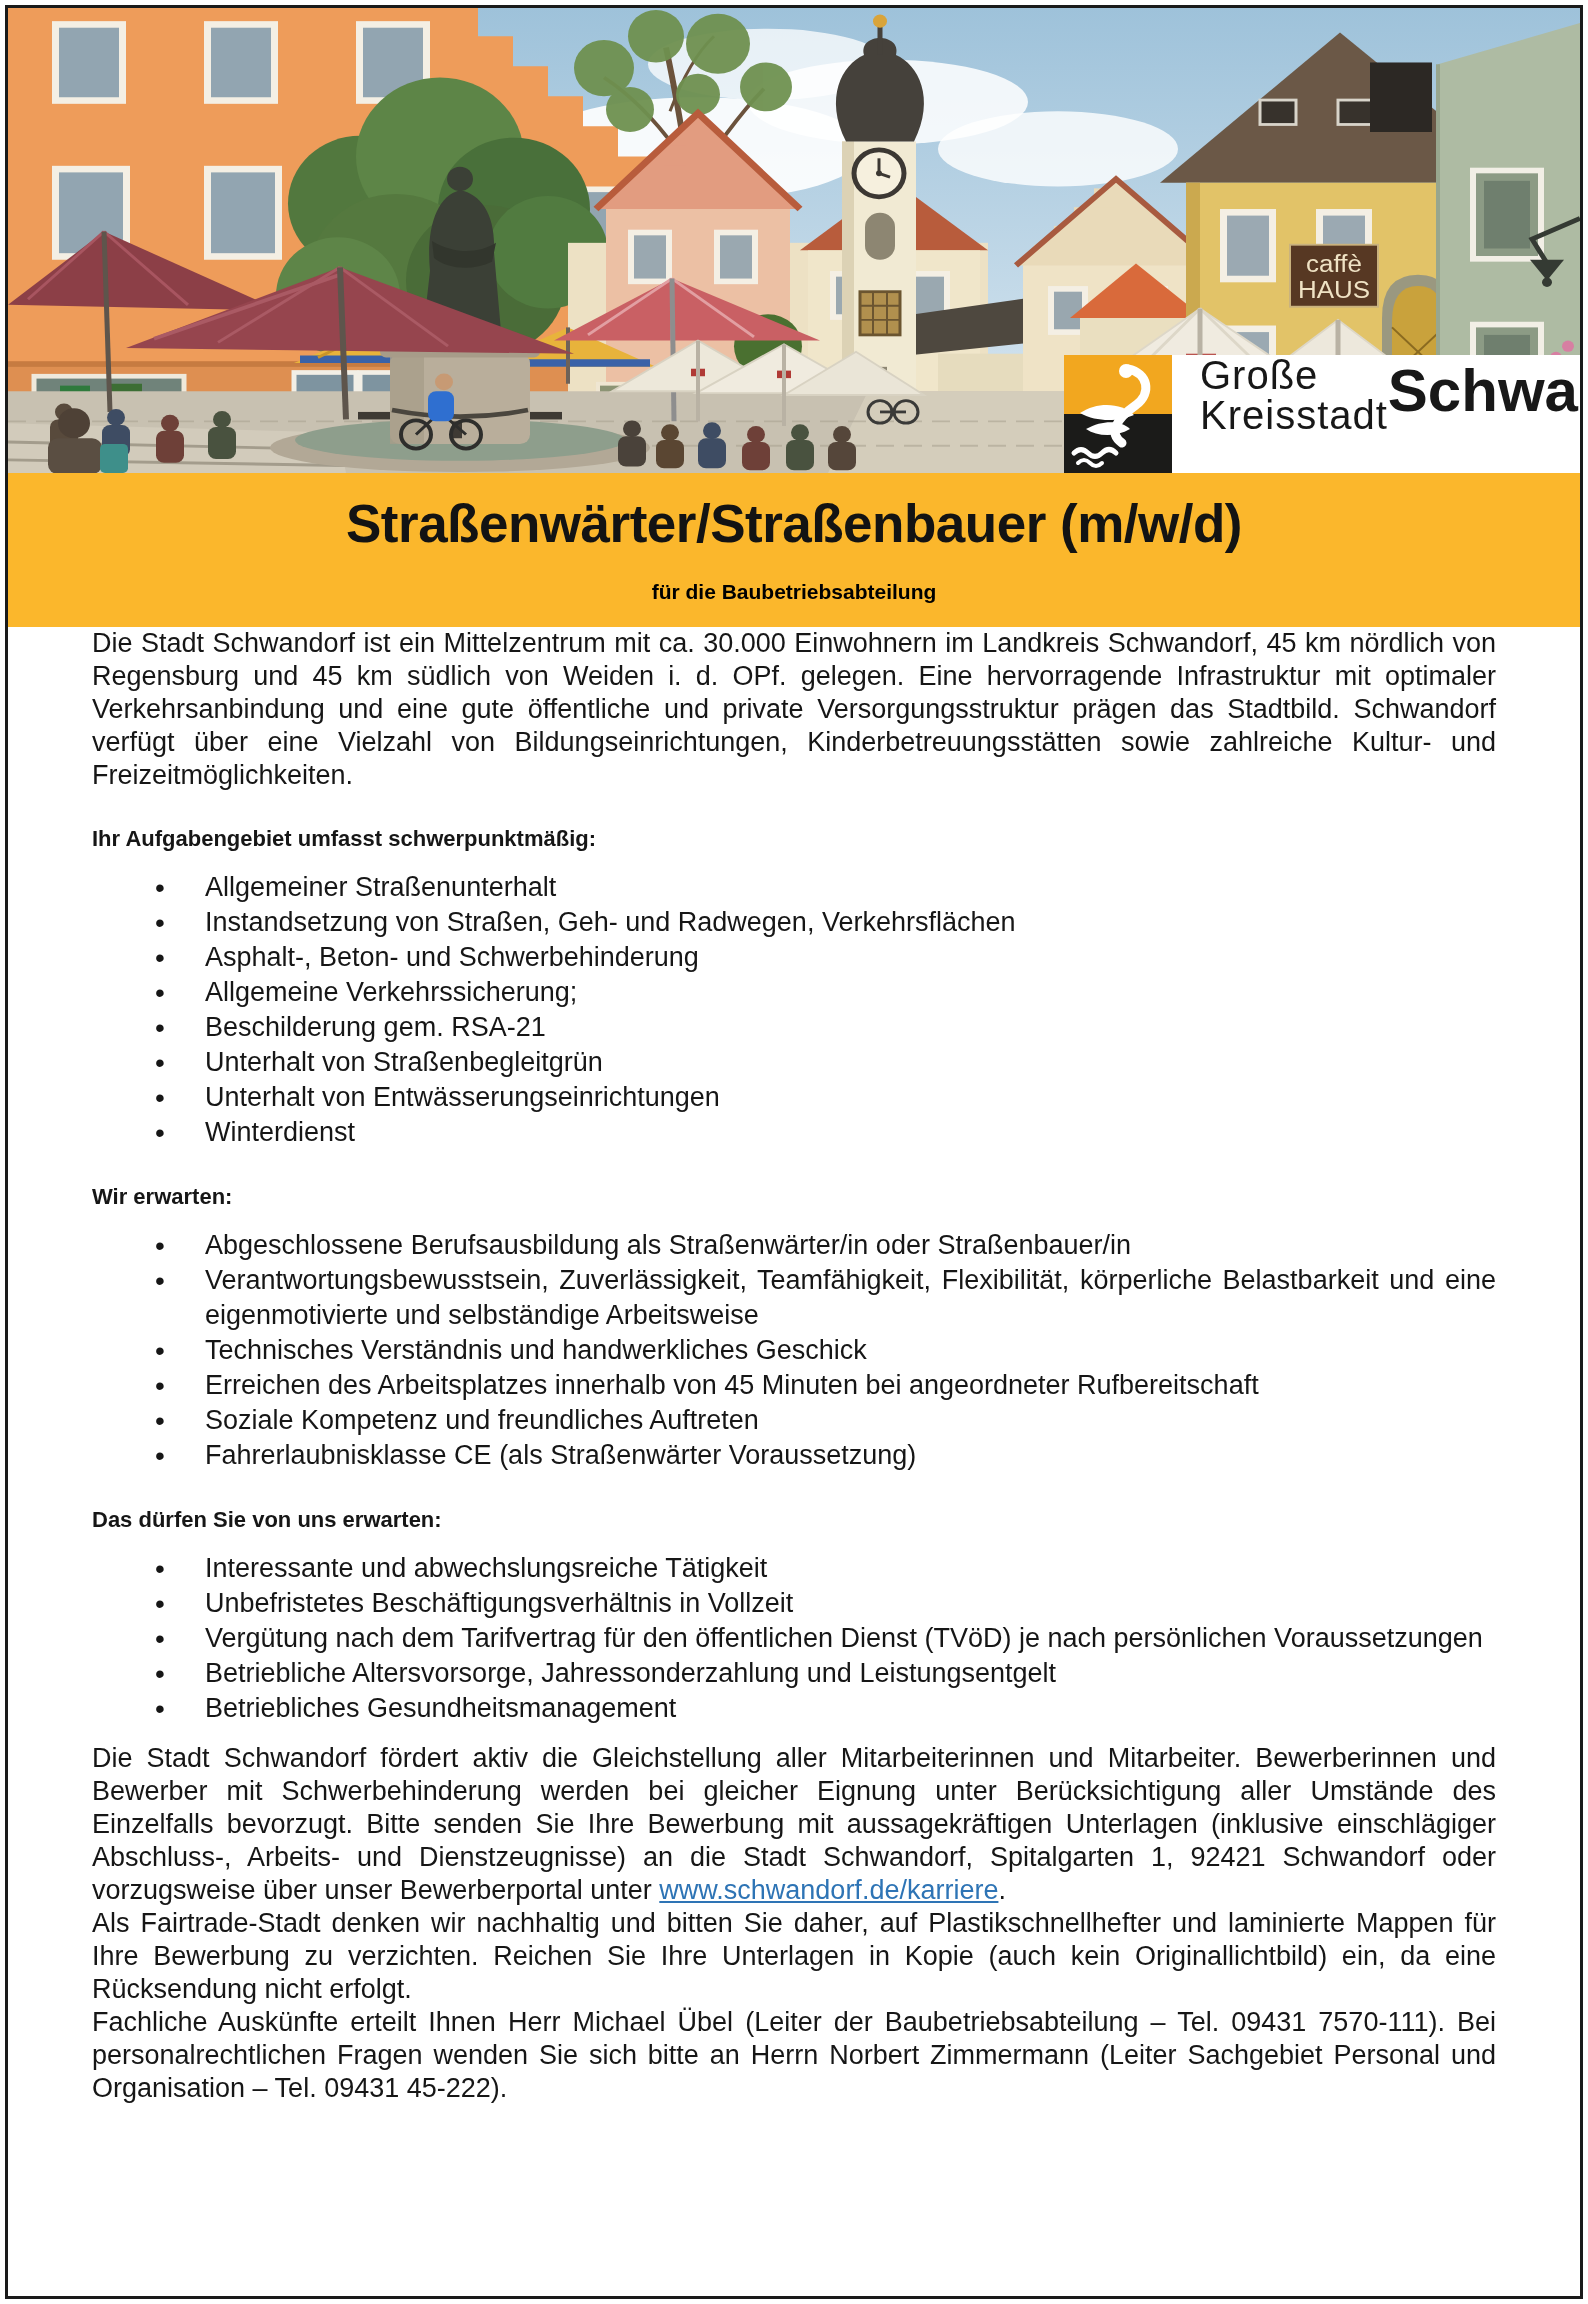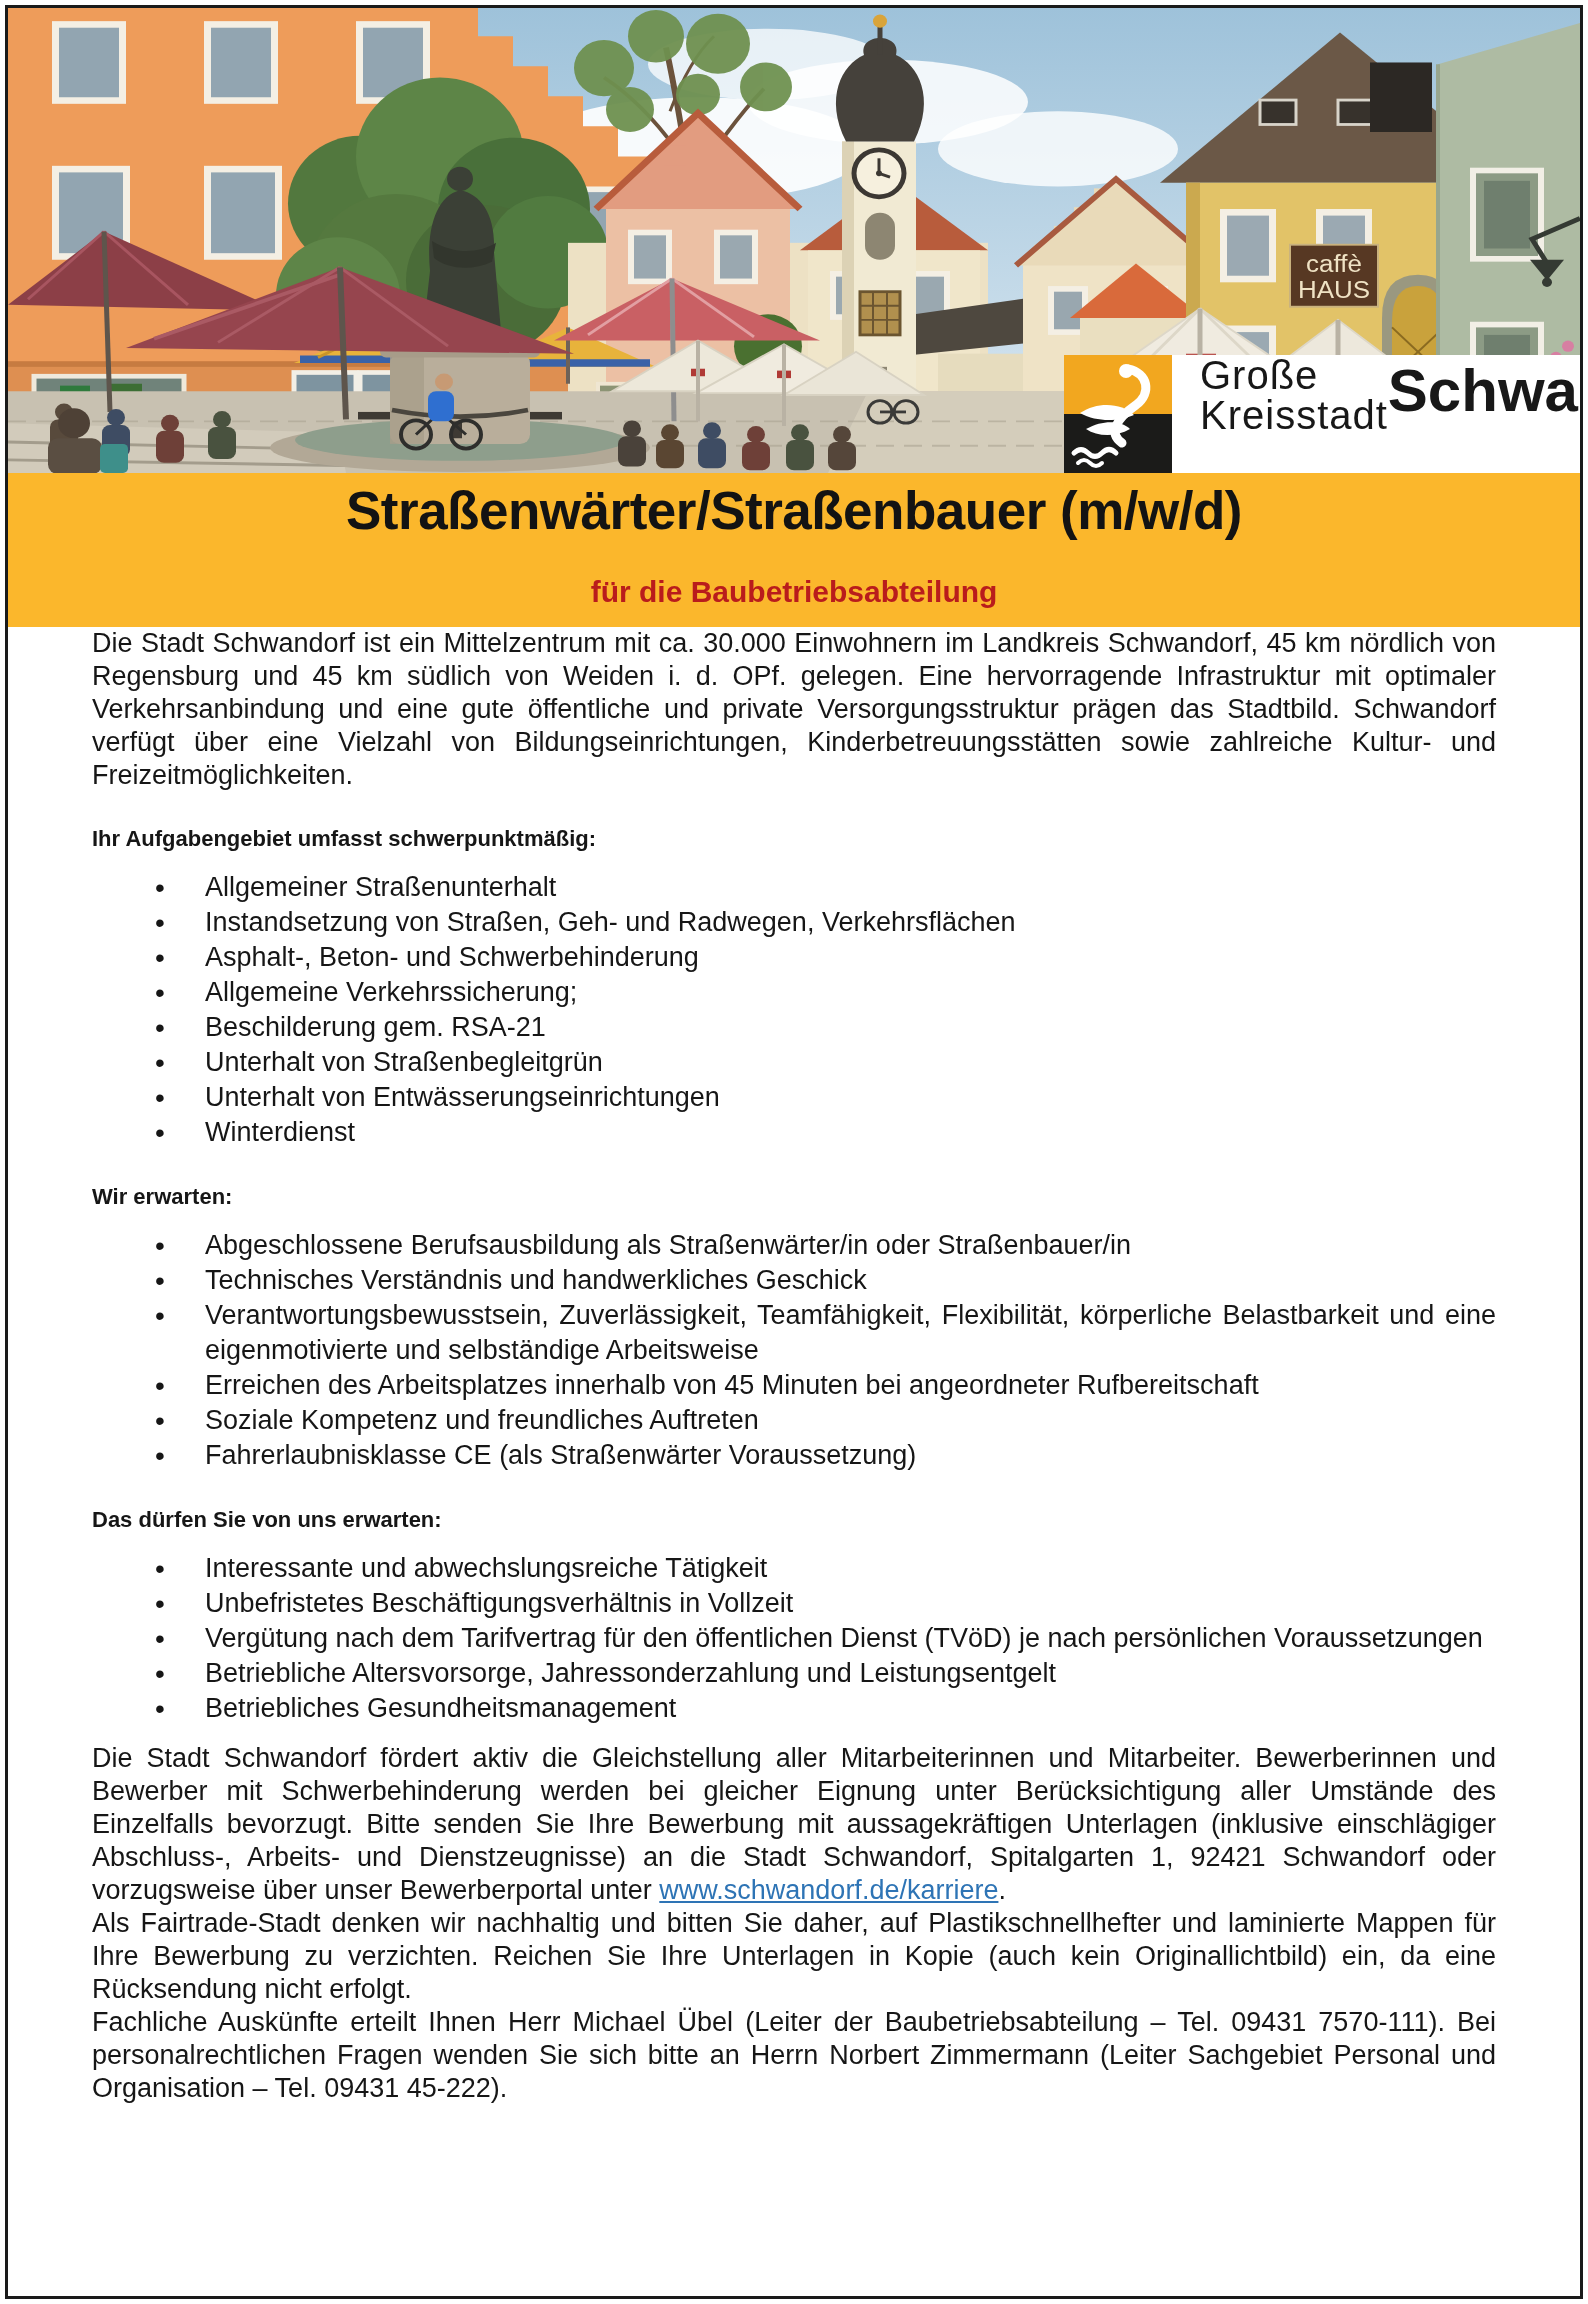--- a/index.html
+++ b/index.html
@@ -13,21 +13,21 @@
   .logo{position:absolute;right:0;bottom:0;width:516px;height:118px;background:#fff;
         display:flex;align-items:stretch;}
   .swan{flex:none;width:108px;height:118px;}
   .logo-text{display:flex;flex-direction:row;justify-content:center;padding-left:28px;line-height:1;}
   .logo-line1{font-size:40px;letter-spacing:1px;color:#181818;}
   .logo-line2{font-size:60px;font-weight:bold;color:#181818;margin-top:6px;}
   
   .banner{height:154px;flex:none;background:#FBB72C;display:flex;flex-direction:column;
           align-items:center;justify-content:center;gap:22px;}
   .banner h1{margin:0;font-size:53px;font-weight:bold;color:#131313;letter-spacing:-0.5px;}
-  .banner h2{margin:12px;font-size:30px;font-weight:bold;color:#b91c1c;}
+  .banner h2{margin:4px;font-size:21px;font-weight:bold;color:#000000;}
   
   .content{flex:1;padding:0 84px;font-size:27px;line-height:33px;text-align:justify;overflow:hidden;}
   .content p{margin:0;}
   .intro{margin-top:36px;}
   .content h3{font-size:22px;line-height:34px;margin:30px 0 14px;text-align:left;}
   .content ul{margin:0 0 16px;padding:0 0 0 113px;list-style:none;text-align:justify;}
   .content li{position:relative;line-height:35px;}
   .content li::before{content:"\2022";position:absolute;left:-50px;font-size:28px;}
   .p-gap{margin-top:12px;}
   .p-last{margin-top:30px;}
@@ -419,22 +419,22 @@
         <li>Allgemeine Verkehrssicherung;</li>
         <li>Beschilderung gem. RSA-21</li>
         <li>Unterhalt von Straßenbegleitgrün</li>
         <li>Unterhalt von Entwässerungseinrichtungen</li>
         <li>Winterdienst</li>
       </ul>
 
     <h3>Wir erwarten:</h3>
     <ul>
         <li>Abgeschlossene Berufsausbildung als Straßenwärter/in oder Straßenbauer/in</li>
+        <li>Verantwortungsbewusstsein, Zuverlässigkeit, Teamfähigkeit, Flexibilität, körperliche Belastbarkeit und eine eigenmotivierte und selbständige Arbeitsweise</li>
         <li>Technisches Verständnis und handwerkliches Geschick</li>
-        <li>Verantwortungsbewusstsein, Zuverlässigkeit, Teamfähigkeit, Flexibilität, körperliche Belastbarkeit und eine eigenmotivierte und selbständige Arbeitsweise</li>
         <li>Erreichen des Arbeitsplatzes innerhalb von 45 Minuten bei angeordneter Rufbereitschaft</li>
         <li>Soziale Kompetenz und freundliches Auftreten</li>
         <li>Fahrerlaubnisklasse CE (als Straßenwärter Voraussetzung)</li>
       </ul>
 
     <h3>Das dürfen Sie von uns erwarten:</h3>
     <ul>
         <li>Interessante und abwechslungsreiche Tätigkeit</li>
         <li>Unbefristetes Beschäftigungsverhältnis in Vollzeit</li>
         <li>Vergütung nach dem Tarifvertrag für den öffentlichen Dienst (TVöD) je nach persönlichen Voraussetzungen</li>

